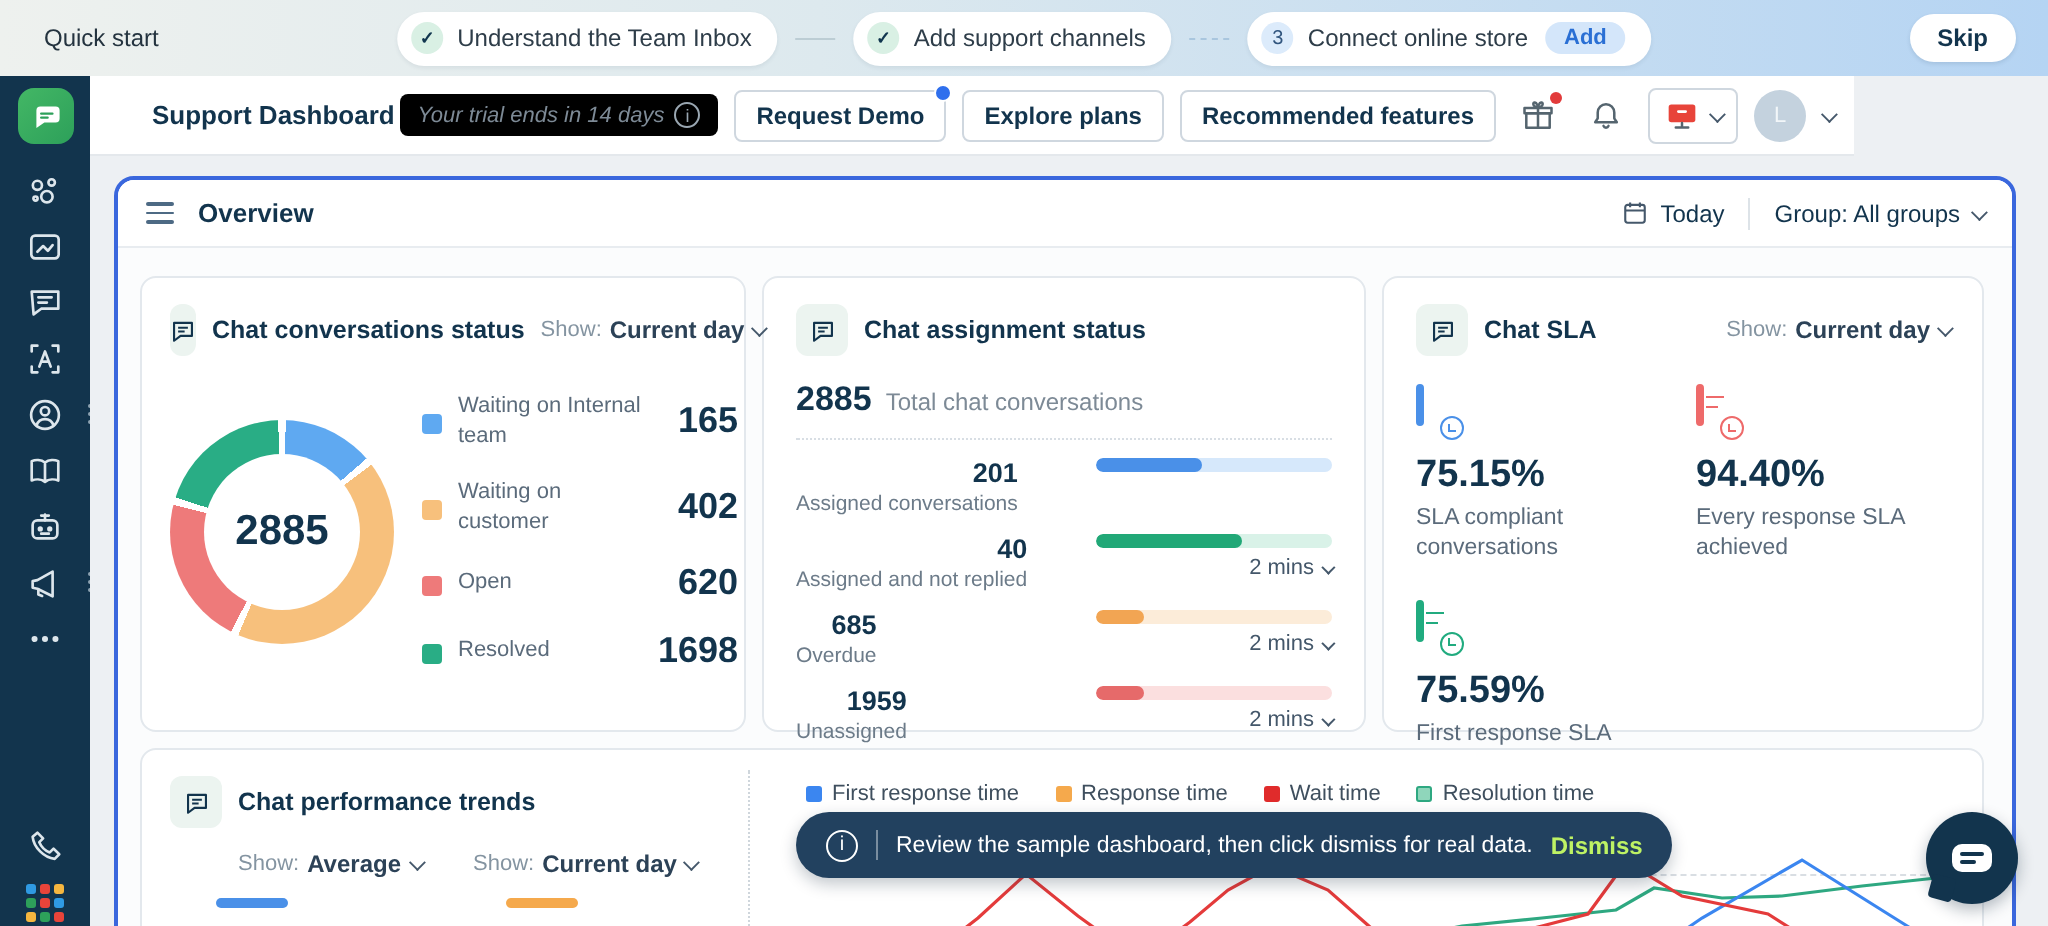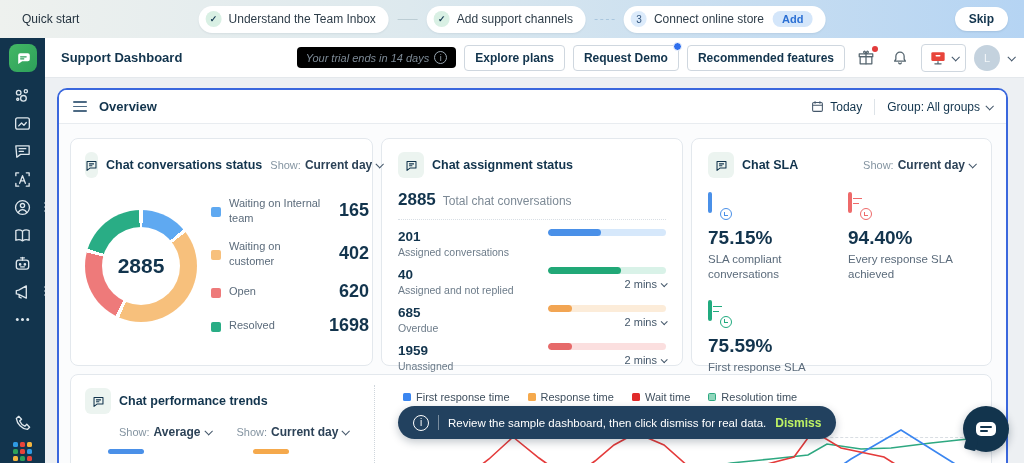--- a/index.html
+++ b/index.html
@@ -21,21 +21,21 @@
   .logo-sq{width:28px;height:28px;border-radius:8px;background:linear-gradient(135deg,#43b765,#2da05a);display:flex;align-items:center;justify-content:center;}
   .s-col{display:flex;flex-direction:column;align-items:center;gap:9px;padding-top:8px;}
   .s-ic{width:30px;height:19px;display:flex;align-items:center;justify-content:center;position:relative;cursor:pointer;}
   .s-ic svg{stroke:#dde6ec;fill:none;stroke-width:1.4;stroke-linecap:round;stroke-linejoin:round;}
   .ovf{position:absolute;right:-8px;top:4px;display:flex;flex-direction:column;gap:2px;}
   .ovf i{width:2px;height:2px;border-radius:50%;background:#8fa3b2;}
   .s-bottom{position:absolute;left:0;bottom:0;width:45px;display:flex;flex-direction:column;align-items:center;gap:10px;padding-bottom:2px;}
   .grid9{display:grid;grid-template-columns:repeat(3,5px);grid-gap:2px;}
   .grid9 i{width:5px;height:5px;border-radius:1.5px;}
   
-  .appbar{position:absolute;left:45px;top:38px;width:979px;height:40px;background:#fff;border-bottom:1px solid #e4e8ec;display:flex;align-items:center;}
+  .appbar{position:absolute;left:45px;top:38px;width:882px;height:40px;background:#fff;border-bottom:1px solid #e4e8ec;display:flex;align-items:center;padding-left:15px;}
   .ab-title{margin-left:16px;font-size:13px;font-weight:bold;color:#12344d;}
   .ab-right{position:absolute;right:10px;display:flex;align-items:center;gap:8px;}
   .trial{background:#000000;border-radius:4px;padding:4px 9px;font-size:11px;font-style:italic;color:#7d8a96;display:flex;align-items:center;gap:5px;}
   .info-dot{width:13px;height:13px;border-radius:50%;border:1px solid #9aa7b2;color:#9aa7b2;font-size:9px;font-style:normal;display:flex;align-items:center;justify-content:center;}
   .btn{background:#fff;border:1px solid #cfd7df;border-radius:4px;padding:5px 10px;font-size:12px;font-weight:bold;color:#12344d;cursor:pointer;position:relative;white-space:nowrap;}
   .bluedot{position:absolute;top:-4px;right:-4px;width:9px;height:9px;border-radius:50%;background:#2f6fed;border:1.5px solid #fff;}
   .ib{width:26px;height:26px;display:flex;align-items:center;justify-content:center;position:relative;cursor:pointer;}
   .ib svg{stroke:#55656f;fill:none;stroke-width:1.4;stroke-linecap:round;stroke-linejoin:round;}
   .reddot{position:absolute;top:1px;right:1px;width:6px;height:6px;border-radius:50%;background:#e23b3b;}
   .tvbtn{border:1px solid #cfd7df;border-radius:4px;height:28px;padding:0 7px;display:flex;align-items:center;gap:5px;cursor:pointer;background:#fff;}
@@ -71,21 +71,21 @@
   .lg{flex:1;display:flex;flex-direction:column;gap:13px;}
   .lg-row{display:flex;align-items:center;gap:8px;}
   .sq{width:10px;height:10px;border-radius:2px;margin-top:2px;flex:none;}
   .lg-lab{font-size:11px;color:#5b6b7b;line-height:1.35;width:92px;}
   .lg-val{margin-left:auto;font-size:18px;font-weight:bold;color:#12344d;}
   .q0{background:#5fa9f1}.q1{background:#f7c07c}.q2{background:#ee7a7a}.q3{background:#29ad85}
   
   .tot-row{margin-top:12px;display:flex;align-items:baseline;gap:7px;border-bottom:1px dotted #d8dee4;padding-bottom:9px;}
   .tot{font-size:17px;font-weight:bold;color:#12344d;}
   .tot-lab{font-size:12px;color:#7d8a96;}
-  .a-row{display:flex;margin-top:9px;align-items:flex-start;}
+  .a-row{display:flex;margin-top:9px;align-items:flex-start;text-align:right;}
   .a-left{display:flex;flex-direction:column;gap:2px;}
   .a-val{font-size:13.5px;font-weight:bold;color:#12344d;}
   .a-lab{font-size:10.5px;color:#6c7b89;}
   .a-right{margin-left:auto;display:flex;flex-direction:column;align-items:flex-end;gap:4px;}
   .track{width:118px;height:7px;border-radius:4px;position:relative;overflow:hidden;}
   .fill{position:absolute;left:0;top:0;bottom:0;border-radius:4px;}
   .t0{background:#d6e8fb}.t1{background:#d9f2e8}.t2{background:#fcecd9}.t3{background:#fbdfdf}
   .f0{background:#4a90e8;width:45%}.f1{background:#21a877;width:62%}.f2{background:#f2a553;width:20%}.f3{background:#e66a6a;width:20%}
   .mins{font-size:11px;color:#44576a;display:flex;align-items:center;gap:4px;cursor:pointer;}
   .mins .chev{width:5px;height:5px;}
@@ -258,22 +258,22 @@
   </div>
 </div>
 
 <div class="appbar">
   <span class="ab-title">Support Dashboard</span>
   <div class="ab-right">
     <span class="trial">
       <span>Your trial ends in 14 days</span>
       <span class="info-dot">i</span>
     </span>
+    <button class="btn"><span>Request Demo</span><span class="bluedot"></span></button>
     <button class="btn">Explore plans</button>
-    <button class="btn"><span>Request Demo</span><span class="bluedot"></span></button>
     <button class="btn">Recommended features</button>
     <div class="ib">
       <svg width="18" height="18" viewBox="0 0 20 20">
           <rect x="3.5" y="8.5" width="13" height="8"></rect>
           <rect x="2.5" y="5.5" width="15" height="3"></rect>
           <path d="M10 5.5v11M10 5.5C8 5.5 6.5 3 8 2.5s2 3 2 3zm0 0c2 0 3.5-2.5 2-3s-2 3-2 3z"></path>
         </svg>
       <span class="reddot"></span>
     </div>
     <div class="ib">

